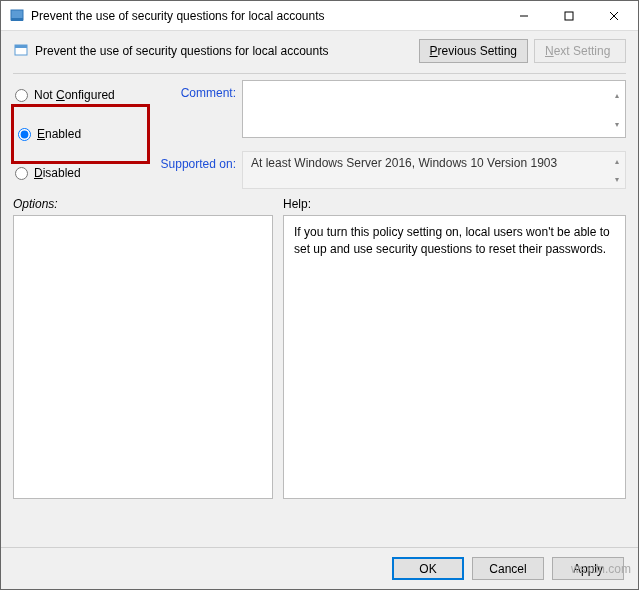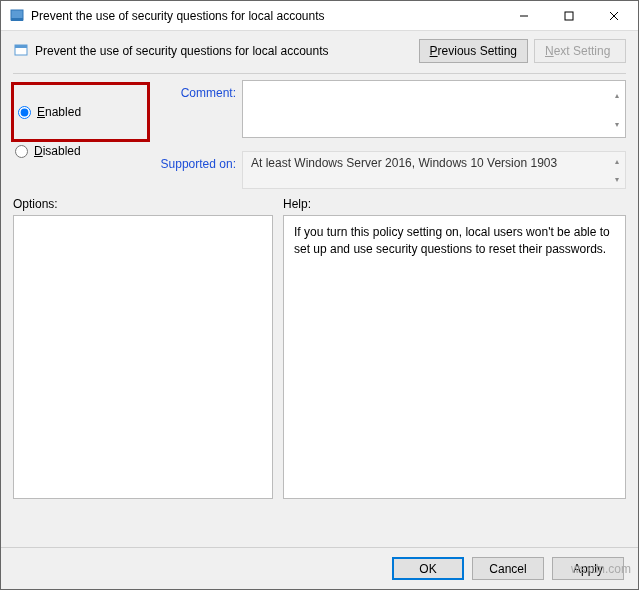--- a/index.html
+++ b/index.html
@@ -23,21 +23,21 @@
     .enabled-highlight { border: 3px solid #b30000; padding: 18px 2px; margin: -2px -2px; }
     .radio-label { color: #000; }
     .label-col { width: 80px; text-align: right; color: #1d4ed8; padding-top: 6px; }
     .field-col { flex: 1; }
     .multiline-box { width: 100%; height: 58px; border: 1px solid #bbb; background: #fff; resize: none; position: relative; }
     .comment-box { margin-bottom: 10px; }
     .supported-box { width: 100%; height: 38px; border: 1px solid #ddd; background: #f4f4f4; padding: 4px 8px; color: #333; position: relative; }
     .scroll-spinner { position: absolute; right: 1px; top: 1px; bottom: 1px; width: 16px; display: flex; flex-direction: column; }
     .scroll-spinner div { flex: 1; display: flex; align-items: center; justify-content: center; color: #888; font-size: 8px; }
     .panels-label-row { display: flex; padding: 8px 12px 4px 12px; }
-    .opt-label { width: 270px; color: #000; }
+    .opt-label { width: 270px; color: #000; font-style: italic; }
     .help-label { flex: 1; color: #000; }
     .panels-row { flex: 1; display: flex; padding: 0 12px 8px 12px; gap: 10px; min-height: 0; }
     .options-panel { width: 260px; border: 1px solid #bbb; background: #fff; }
     .help-panel { flex: 1; border: 1px solid #bbb; background: #fff; padding: 8px 10px; color: #000; line-height: 1.4; overflow: auto; }
     .footer { height: 42px; display: flex; align-items: center; justify-content: flex-end; gap: 8px; padding: 0 14px; border-top: 1px solid #d0d0d0; background: #f0f0f0; margin-top: 40px; }
     .footer-btn { min-width: 72px; height: 23px; border: 1px solid #adadad; background: #e1e1e1; }
     .footer-btn.primary { border: 2px solid #0078d7; }
     .watermark { position: absolute; right: 8px; bottom: 14px; color: #aaa; font-size: 12px; }
     .outer { position: relative; width: 639px; height: 590px; }
     input[type=radio] { margin: 0; }
@@ -86,20 +86,24 @@
     <div class="nav-btns">
       <button class="nav-btn enabled"><span class="underline-hotkey">P</span><span>revious Setting</span></button>
       <button class="nav-btn disabled" disabled=""><span class="underline-hotkey">N</span><span>ext Setting</span></button>
     </div>
   </div>
 
   <div class="divider"></div>
 
   <div class="config-row">
     <div class="radio-col">
+      <label class="radio-opt">
+        <input type="radio" name="state" style="">
+        <span class="radio-label">Not <span class="underline-hotkey">C</span>onfigured</span>
+      </label>
       <div class="enabled-highlight">
         <label class="radio-opt" style="padding:2px 2px;">
           <input type="radio" name="state" checked="" style="">
           <span class="radio-label"><span class="underline-hotkey">E</span>nabled</span>
         </label>
       </div>
       <label class="radio-opt">
         <input type="radio" name="state" style="">
         <span class="radio-label"><span class="underline-hotkey">D</span>isabled</span>
       </label>

